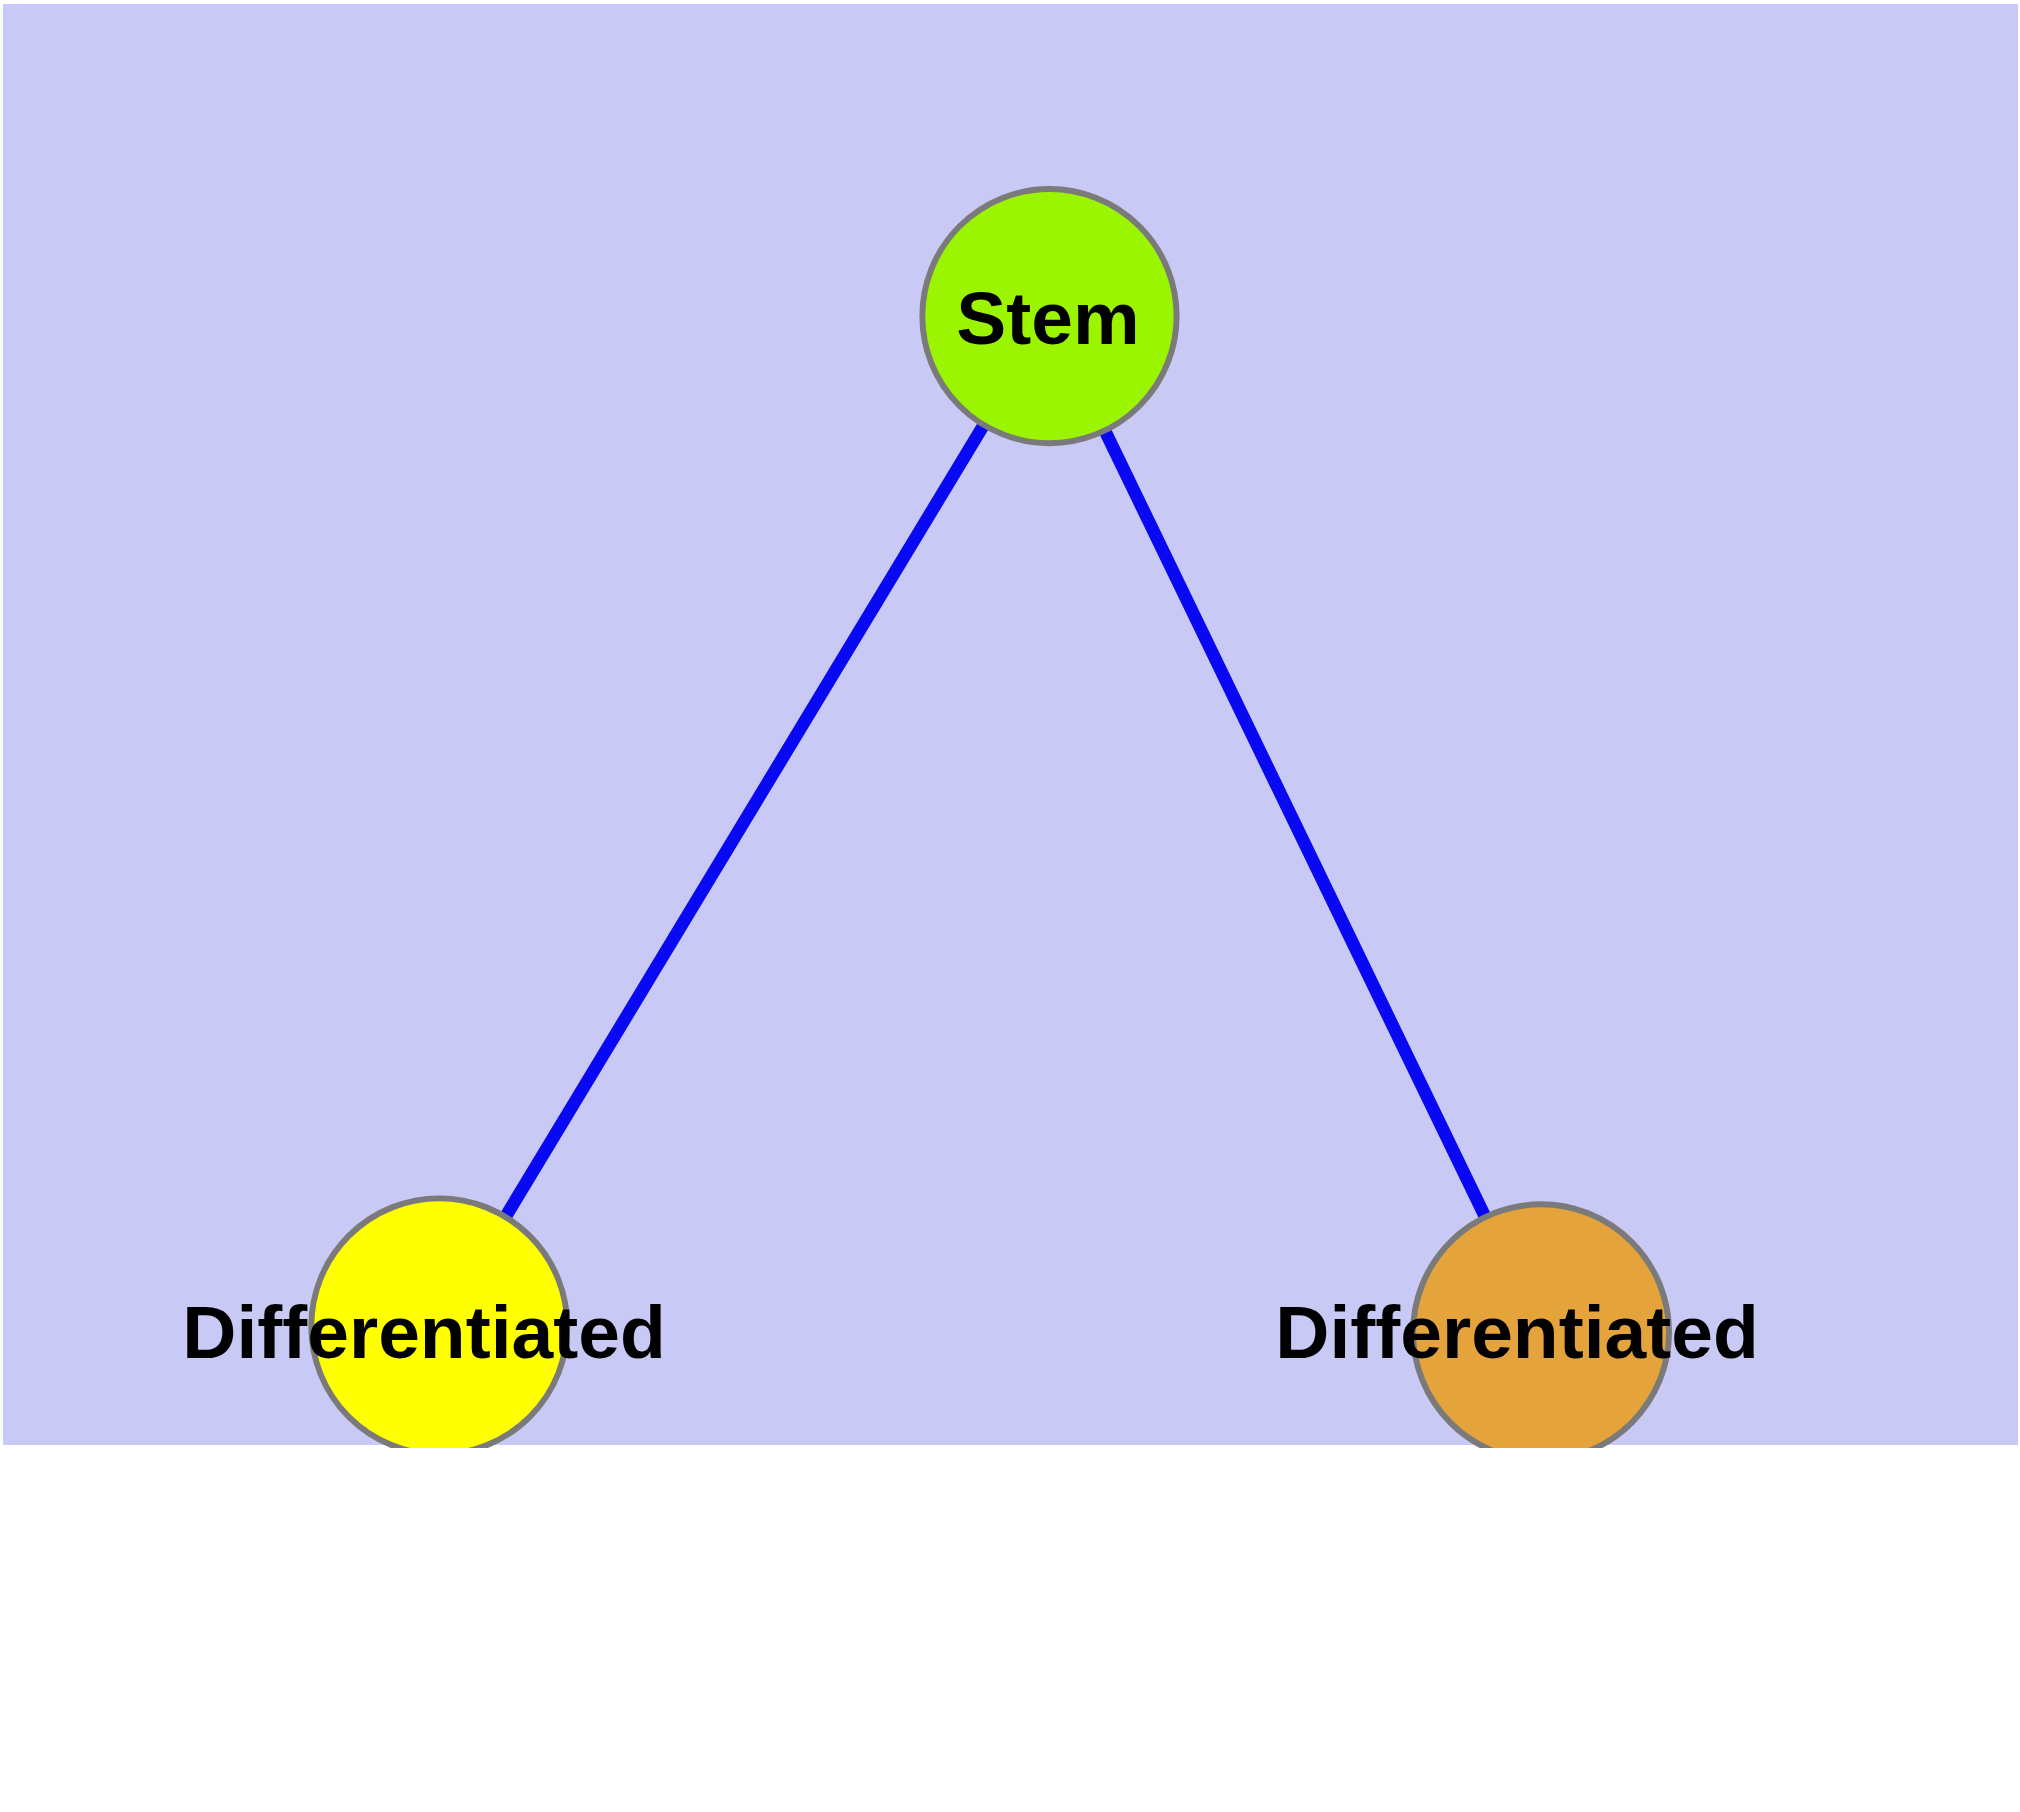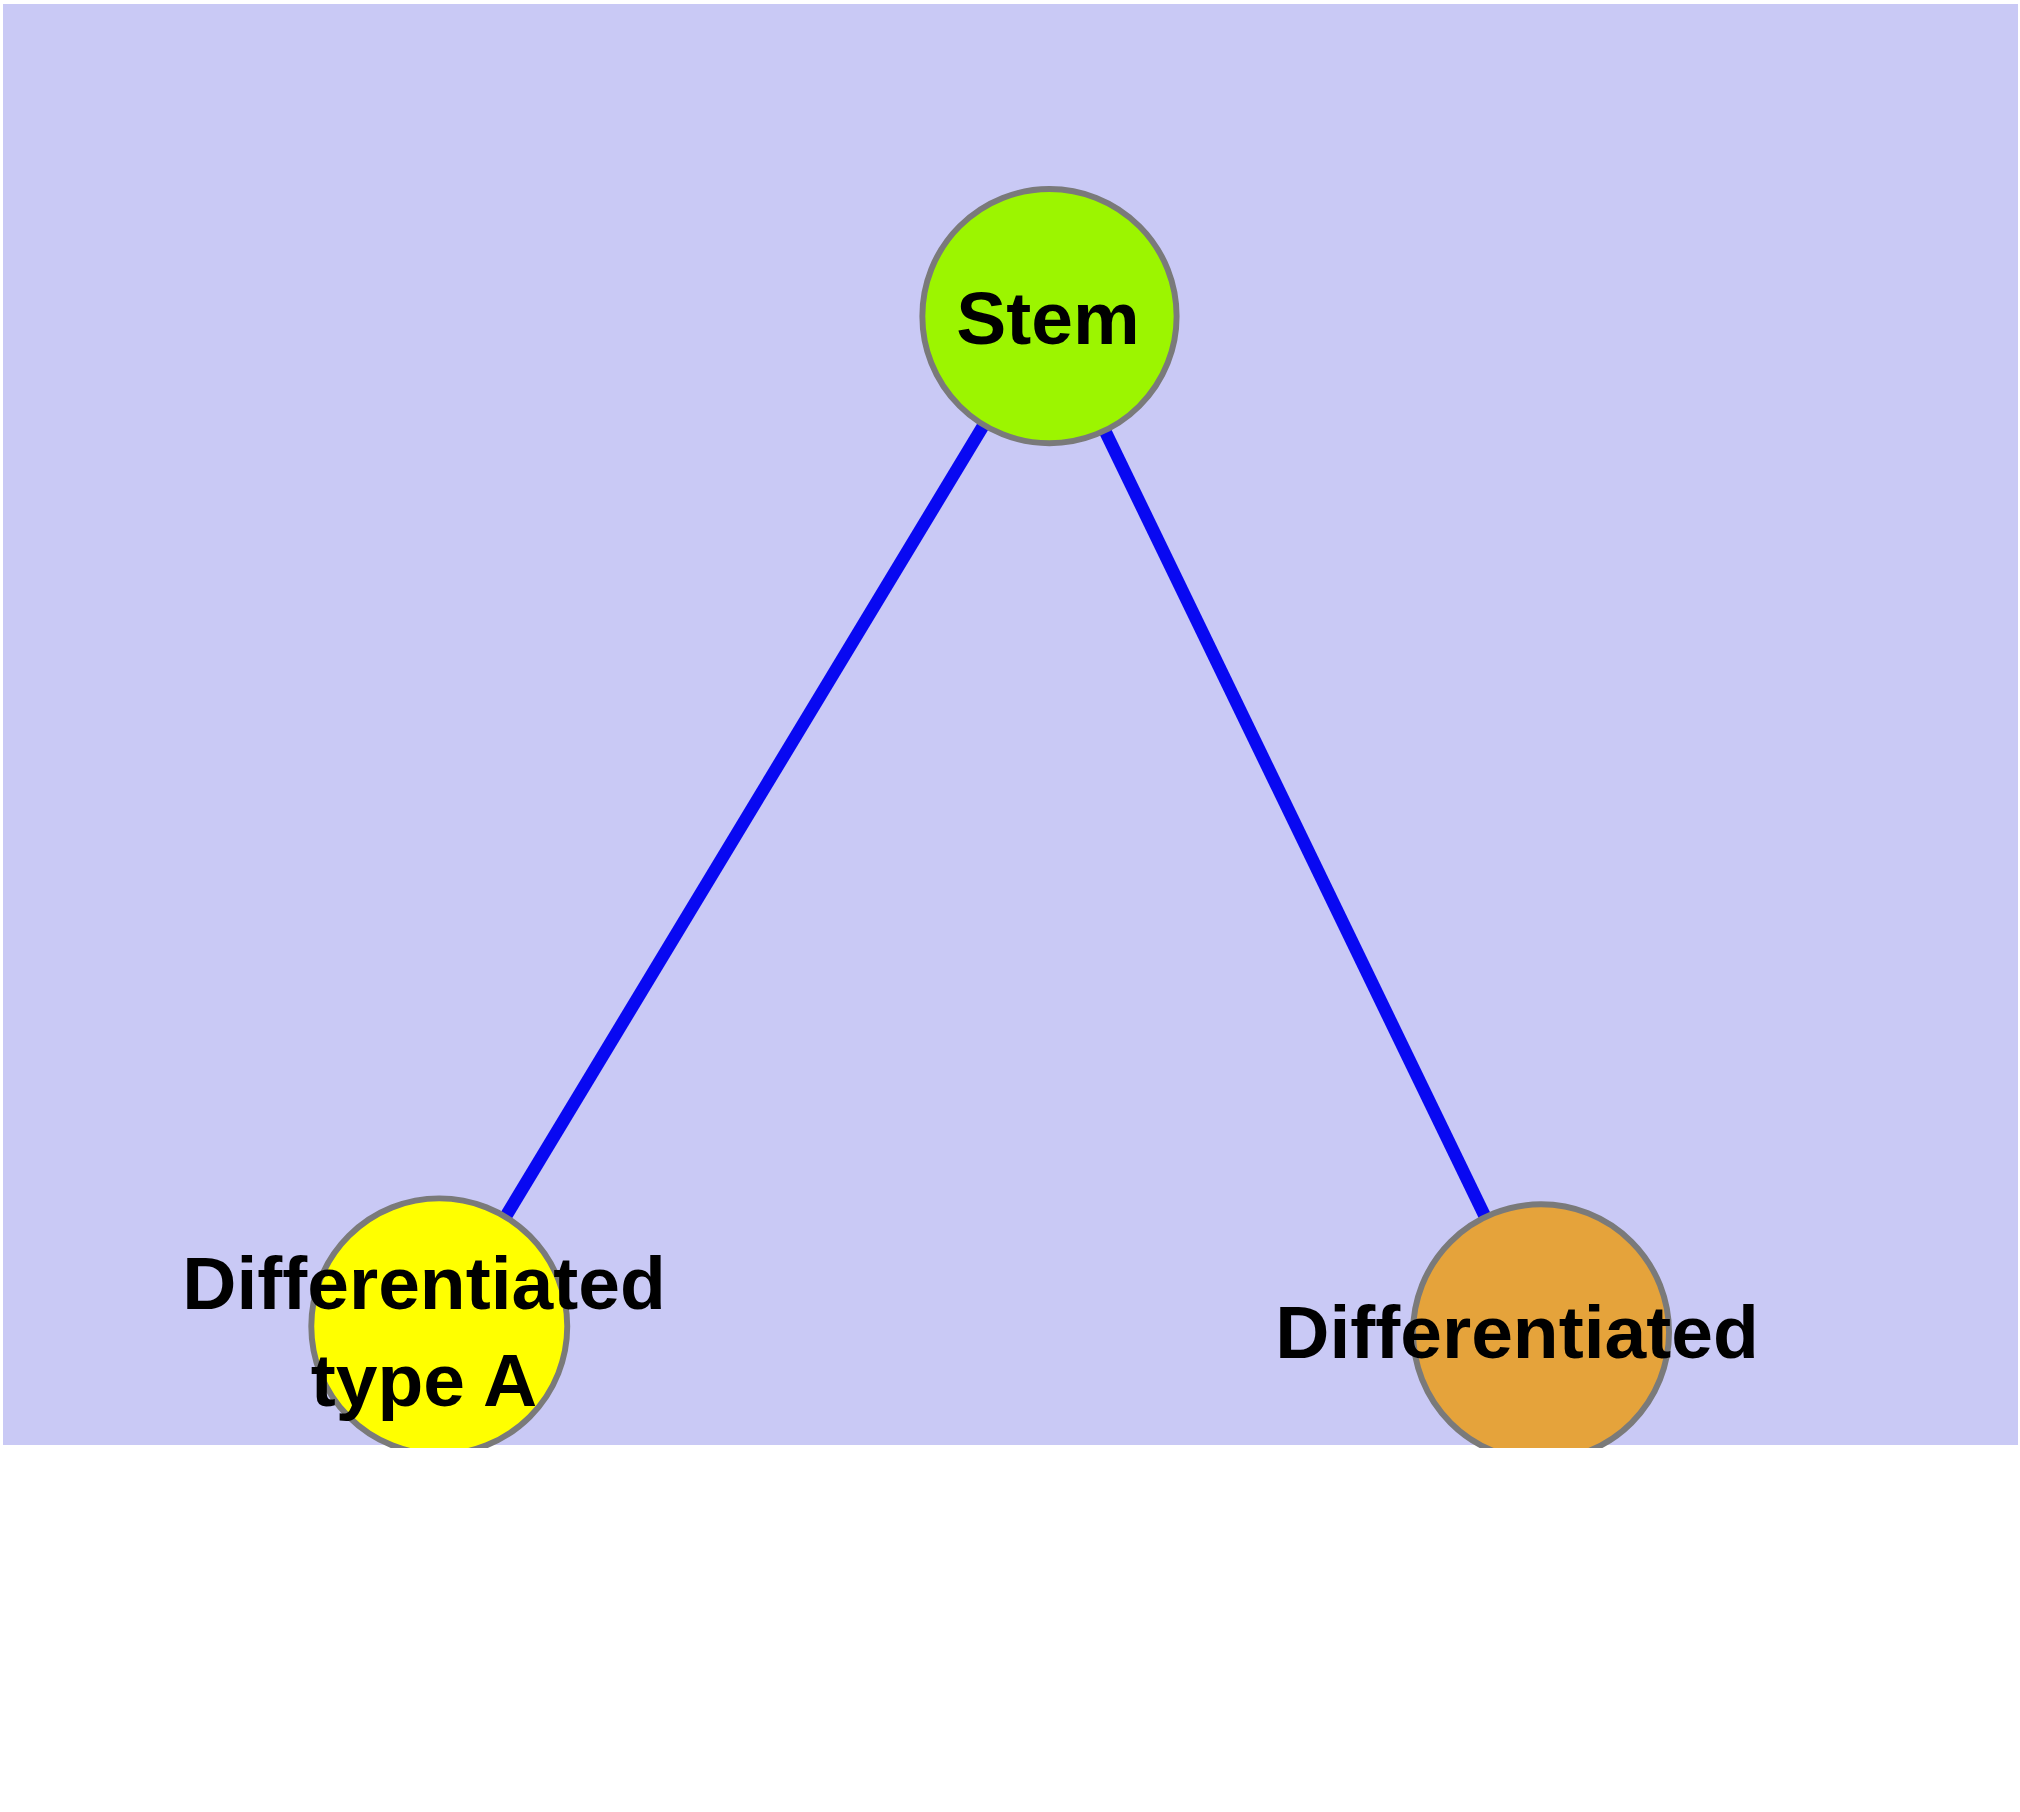--- a/index.html
+++ b/index.html
@@ -64,21 +64,20 @@
     <circle class="node" cx="518" cy="1565" r="151" fill="#FFFF00"></circle>
     <circle class="node" cx="1818" cy="1572" r="151" fill="#E5A33B"></circle>
   </svg>
 
   <div class="node-label" style="left:1048px; top:318px;">
     <div>Stem</div>
   </div>
 
   <div class="node-label" style="left:424px; top:1332px;">
     <div>Differentiated</div>
-    <div>type A</div>
   </div>
 
   <div class="node-label" style="left:1517px; top:1332px;">
     <div>Differentiated</div>
   </div>
 
 </div>
 
 
 </body></html>

